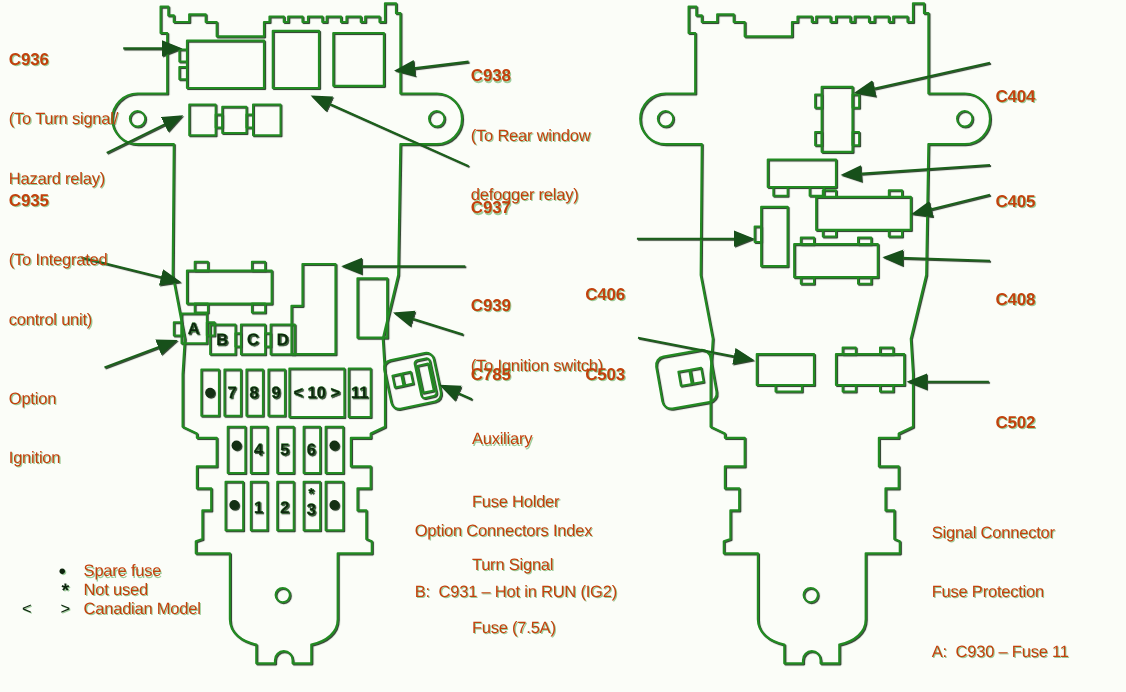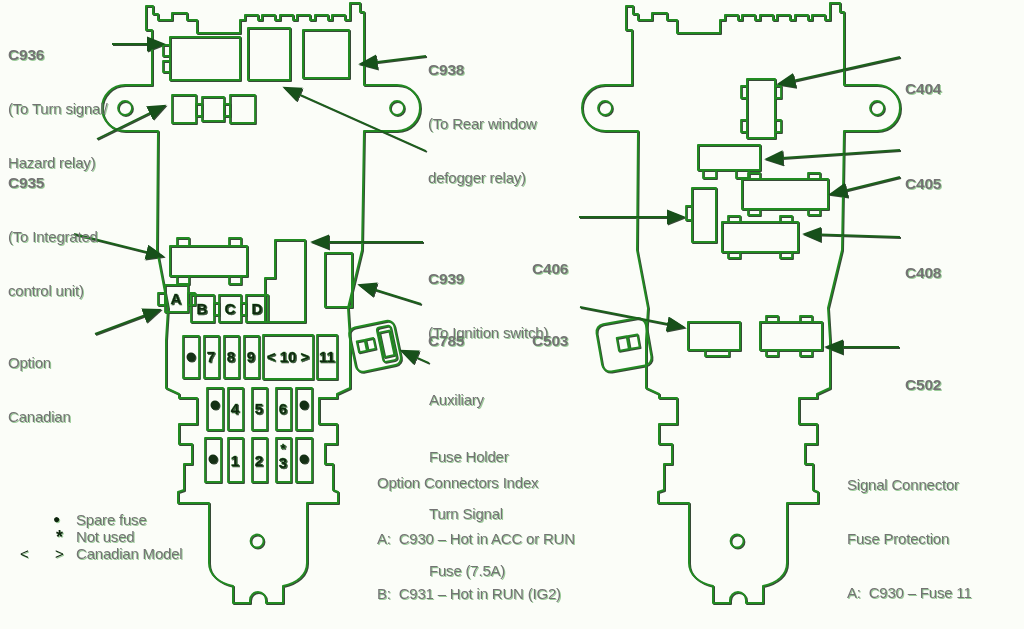--- a/index.html
+++ b/index.html
@@ -7,21 +7,21 @@
          font-family:"Liberation Sans",sans-serif;}
   #diagram-svg{position:absolute;left:0;top:0;
          filter:drop-shadow(1.4px 1.4px 0 rgba(6,28,6,.8));}
   .ol{fill:none;stroke:#228b22;stroke-width:2;stroke-linejoin:round;stroke-linecap:round;}
   .thin{stroke-width:1.8;}
   .arrow{fill:none;stroke:#1b611b;stroke-width:1.9;marker-end:url(#ah);}
   .dot{fill:#143014;stroke:none;}
   text.g{fill:#0e260e;font:bold 15px "Liberation Sans",sans-serif;text-anchor:middle;
          paint-order:stroke;stroke:#3aa03a;stroke-width:.5px;}
   text.small{font-size:13px;}
-  .lbl{position:absolute;color:#737373;font-size:15px;line-height:18px;letter-spacing:-.2px;
+  .lbl{position:absolute;color:#c2410c;font-size:15px;line-height:18px;letter-spacing:-.2px;
        text-shadow:1px 1px 0 rgba(60,155,60,.5);white-space:pre;}
   .code{font-weight:bold;font-size:15.5px;}
   .sym{position:absolute;color:#0d240d;text-shadow:1px 1px 0 rgba(60,155,60,.5);font-size:15px;}
 </style>
 </head>
 <body>
 
 <div id="stage">
 
 <svg id="diagram-svg" width="1024" height="629" viewBox="0 0 1024 629">
@@ -229,26 +229,27 @@
   <div>control unit)</div>
 </div>
 
 <div class="lbl" style="left:428px;top:25px">
   <div class="code">C938</div>
   <div>(To Rear window</div>
   <div>defogger relay)</div>
 </div>
 
 <div class="lbl" style="left:428px;top:145px">
+  <div class="code">C937</div>
 </div>
 
 
 <div class="lbl" style="left:8px;top:318px">
   <div>Option</div>
-  <div>Canadian</div>
+  <div>Ignition</div>
 </div>
 
 <div class="lbl" style="left:428px;top:234px">
   <div class="code">C939</div>
   <div>(To Ignition switch)</div>
 </div>
 
 <div class="lbl" style="left:428px;top:296px">
   <div class="code">C785</div>
 </div>
@@ -275,21 +276,20 @@
 </div>
 <div class="lbl" style="left:905px;top:228px">
   <div class="code">C408</div>
 </div>
 <div class="lbl" style="left:905px;top:340px">
   <div class="code">C502</div>
 </div>
 
 <div class="lbl" style="left:377px;top:437px;line-height:18.5px">
   <div>Option Connectors Index</div>
-  <div>A:  C930 – Hot in ACC or RUN</div>
   <div>B:  C931 – Hot in RUN (IG2)</div>
   
   
   
   
 </div>
 
 <div class="lbl" style="left:847px;top:440px;line-height:18px">
   <div>Signal Connector</div>
   <div>Fuse Protection</div>

